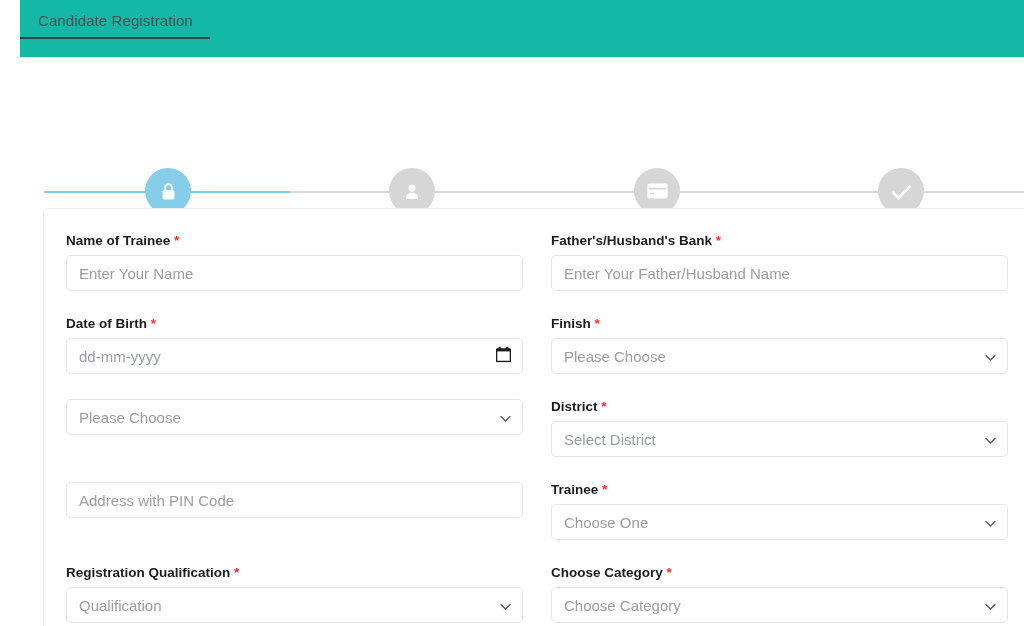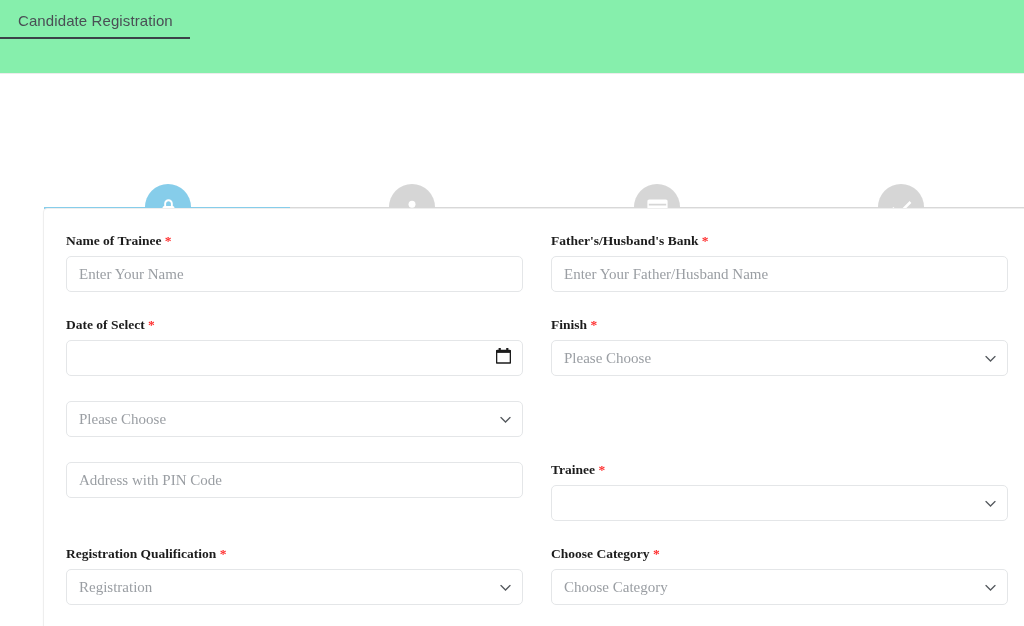--- a/index.html
+++ b/index.html
@@ -7,23 +7,24 @@
     margin: 0; padding: 0;
     width: 1024px; height: 626px;
     background: #ffffff;
     font-family: "Liberation Sans", sans-serif;
     overflow: hidden;
   }
 
   
   .tabbar {
     position: relative;
-    height: 74px;
-    background: #86efac;
+    height: 58px;
+    background: #14b8a6;
     border-bottom: 1px solid #ececec;
+    margin-left: 20px;
   }
   .tab {
     position: absolute;
     left: 0; top: 0;
     padding: 12px 16px 0 18px;
     font-size: 15px;
     color: #4a4f55;
     letter-spacing: .1px;
     white-space: nowrap;
   }
@@ -91,21 +92,21 @@
     border: 1px solid #eeeeee;
     border-radius: 4px;
     box-shadow: 0 1px 2px rgba(0,0,0,.03);
     padding: 24px 22px 0 22px;
   }
   .row {
     display: flex;
     gap: 28px;
     margin-bottom: 8px;
   }
-  .field { width: 457px; font-family: Liberation Serif, serif; }
+  .field { width: 457px; }
 
   .field label {
     display: block;
     font-size: 13.5px;
     font-weight: bold;
     color: #1c1c1c;
     margin-bottom: 7px;
     letter-spacing: 0;
   }
   .req { color: #ff2d2d; font-weight: bold; }
@@ -203,22 +204,23 @@
     <div class="field">
       <label><span>Father's/Husband's Bank</span> <span class="req">*</span></label>
       <div class="control">
         <span class="value">Enter Your Father/Husband Name</span>
       </div>
     </div>
   </div>
 
   <div class="row">
     <div class="field">
-      <label><span>Date of Select</span> <span class="req">*</span></label>
+      <label><span>Date of Birth</span> <span class="req">*</span></label>
       <div class="control">
+        <span class="value">dd-mm-yyyy</span>
         <span class="cal">
           <svg width="15" height="16" viewBox="0 0 15 16">
               <rect x="0.5" y="2.5" width="14" height="12.5" rx="1" fill="none" stroke="#1c1c1c" stroke-width="1.6"></rect>
               <rect x="2.6" y="0" width="2.2" height="3.2" fill="#1c1c1c"></rect>
               <rect x="10.2" y="0" width="2.2" height="3.2" fill="#1c1c1c"></rect>
               <rect x="0.5" y="2.6" width="14" height="2.3" fill="#1c1c1c"></rect>
             </svg>
         </span>
       </div>
     </div>
@@ -239,45 +241,57 @@
     <div class="field">
       <div class="control select">
         <span class="value">Please Choose</span>
         <span class="chev">
           <svg width="11" height="7" viewBox="0 0 11 7">
               <path d="M1 1l4.5 4.5L10 1" fill="none" stroke="#55595e" stroke-width="1.3" stroke-linecap="round"></path>
             </svg>
         </span>
       </div>
     </div>
+    <div class="field">
+      <label><span>District</span> <span class="req">*</span></label>
+      <div class="control select">
+        <span class="value">Select District</span>
+        <span class="chev">
+          <svg width="11" height="7" viewBox="0 0 11 7">
+              <path d="M1 1l4.5 4.5L10 1" fill="none" stroke="#55595e" stroke-width="1.3" stroke-linecap="round"></path>
+            </svg>
+        </span>
+      </div>
+    </div>
   </div>
 
   <div class="row">
     <div class="field">
       <div class="control">
         <span class="value">Address with PIN Code</span>
       </div>
     </div>
     <div class="field">
       <label><span>Trainee</span> <span class="req">*</span></label>
       <div class="control select">
+        <span class="value">Choose One</span>
         <span class="chev">
           <svg width="11" height="7" viewBox="0 0 11 7">
               <path d="M1 1l4.5 4.5L10 1" fill="none" stroke="#55595e" stroke-width="1.3" stroke-linecap="round"></path>
             </svg>
         </span>
       </div>
     </div>
   </div>
 
   <div class="row">
     <div class="field">
       <label><span>Registration Qualification</span> <span class="req">*</span></label>
       <div class="control select">
-        <span class="value">Registration</span>
+        <span class="value">Qualification</span>
         <span class="chev">
           <svg width="11" height="7" viewBox="0 0 11 7">
               <path d="M1 1l4.5 4.5L10 1" fill="none" stroke="#55595e" stroke-width="1.3" stroke-linecap="round"></path>
             </svg>
         </span>
       </div>
     </div>
     <div class="field">
       <label><span>Choose Category</span> <span class="req">*</span></label>
       <div class="control select">

